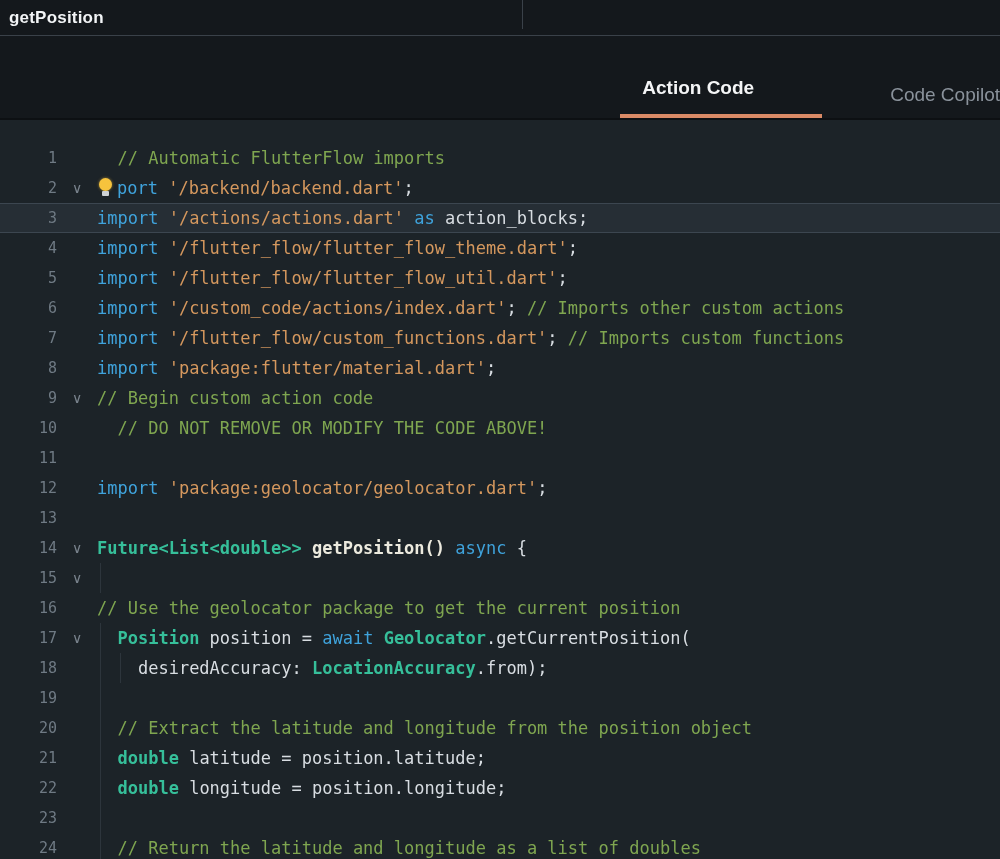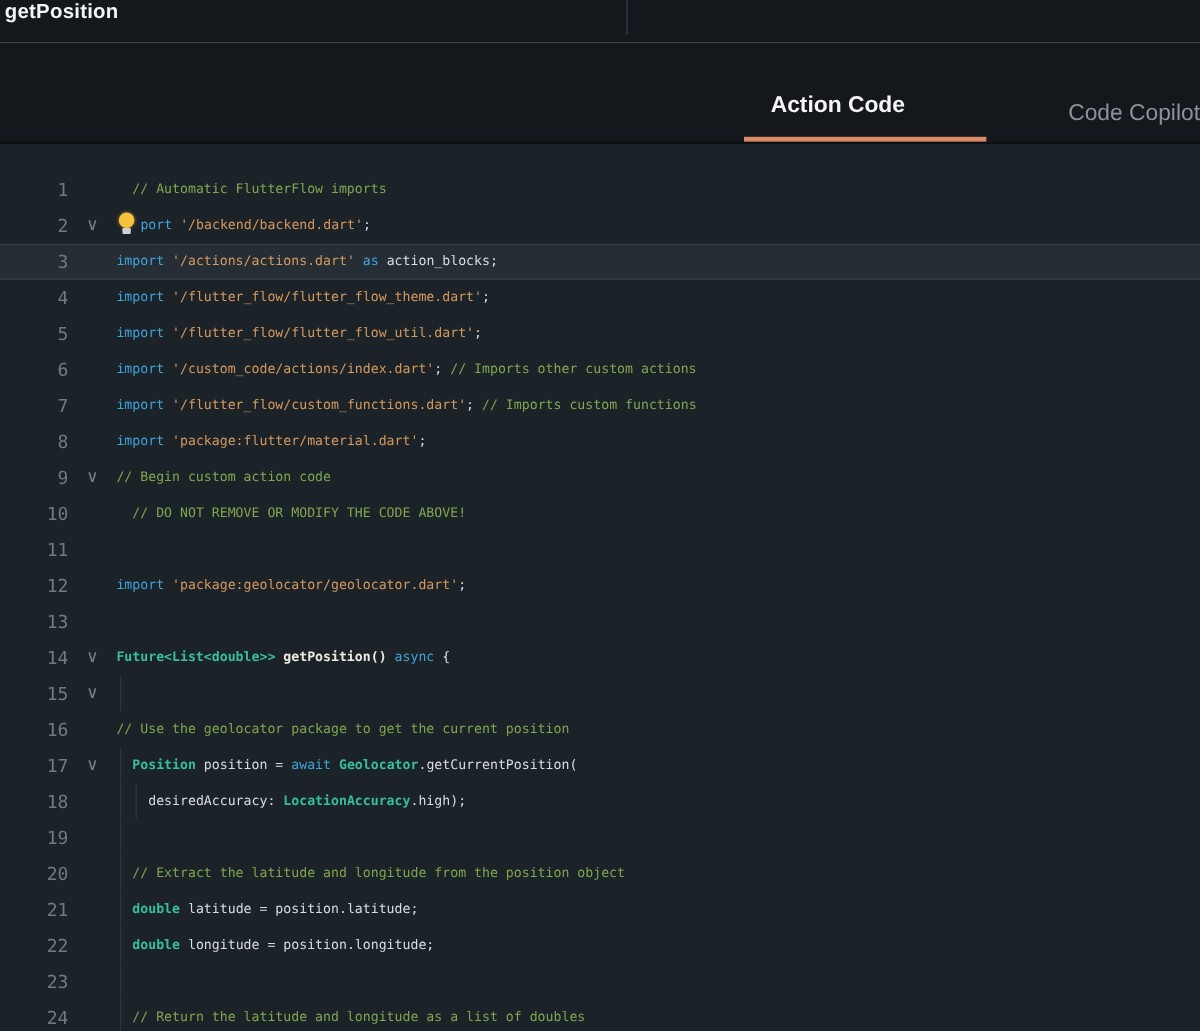--- a/index.html
+++ b/index.html
@@ -9,21 +9,21 @@
     font-family:"Liberation Sans", sans-serif;
     position:relative;
   }
   
   .titlebar {
     height:36px; background:#14181c;
     border-bottom:1px solid #3a4149;
     position:relative; display:flex; align-items:center;
     box-sizing:border-box;
   }
-  .doc-tab { height:100%; display:flex; padding-left:4px; }
+  .doc-tab { height:100%; display:flex; align-items:center; padding-left:9px; }
   .doc-title { font-weight:700; font-size:17px; color:#f2f4f6; letter-spacing:0.2px; }
   .vsep { position:absolute; left:522px; top:0; width:1px; height:29px; background:#3a4149; }
 
   .tabbar {
     height:84px; background:#14181c;
     border-bottom:2px solid #0d1013;
     display:flex; align-items:stretch;
     box-sizing:border-box;
     justify-content:flex-end;
   }
@@ -63,21 +63,21 @@
     color:#6f7a84; font-size:15px;
   }
   .fold {
     display:inline-block; width:40px; text-align:center;
     color:#78828c; font-size:14px;
     font-family:"DejaVu Sans", sans-serif;
     cursor:pointer;
   }
   .codetext {
     flex:1 1 auto; position:relative; white-space:pre;
-    font-size:11px; color:var(--pln, #d8dde2);
+    font-size:17px; color:var(--pln, #d8dde2);
   }
   .guide { position:absolute; top:0; bottom:0; width:1px; background:#2d353c; }
   .tok.com { color:var(--com, #7fa650); }
   .tok.kw  { color:var(--kw,  #3fa3dc); }
   .tok.str { color:var(--str, #d5985e); }
   .tok.typ { color:var(--typ, #36bf9a); font-weight:bold; }
   .tok.fn  { color:#eceade; font-weight:bold; }
   .tok.pln { color:var(--pln, #d8dde2); }
 
   .bulb {
@@ -232,21 +232,21 @@
           <span class="lnum">17</span>
           <span class="fold">∨</span>
         </span>
         <span class="codetext"><span class="guide" style="left: calc(0ch + 3px);"></span><span>  </span><span class="tok typ">Position</span><span class="tok pln"> position = </span><span class="tok kw">await</span><span class="tok pln"> </span><span class="tok typ">Geolocator</span><span class="tok pln">.getCurrentPosition(</span></span>
       </div>
       <div class="row">
         <span class="gutter">
           <span class="lnum">18</span>
           <span class="fold"></span>
         </span>
-        <span class="codetext"><span class="guide" style="left: calc(0ch + 3px);"></span><span class="guide" style="left: calc(2ch + 3px);"></span><span>    </span><span class="tok pln">desiredAccuracy: </span><span class="tok typ">LocationAccuracy</span><span class="tok pln">.high);</span></span>
+        <span class="codetext"><span class="guide" style="left: calc(0ch + 3px);"></span><span class="guide" style="left: calc(2ch + 3px);"></span><span>    </span><span class="tok pln">desiredAccuracy: </span><span class="tok typ">LocationAccuracy</span><span class="tok pln">.from);</span></span>
       </div>
       <div class="row">
         <span class="gutter">
           <span class="lnum">19</span>
           <span class="fold"></span>
         </span>
         <span class="codetext"><span class="guide" style="left: calc(0ch + 3px);"></span></span>
       </div>
       <div class="row">
         <span class="gutter">

